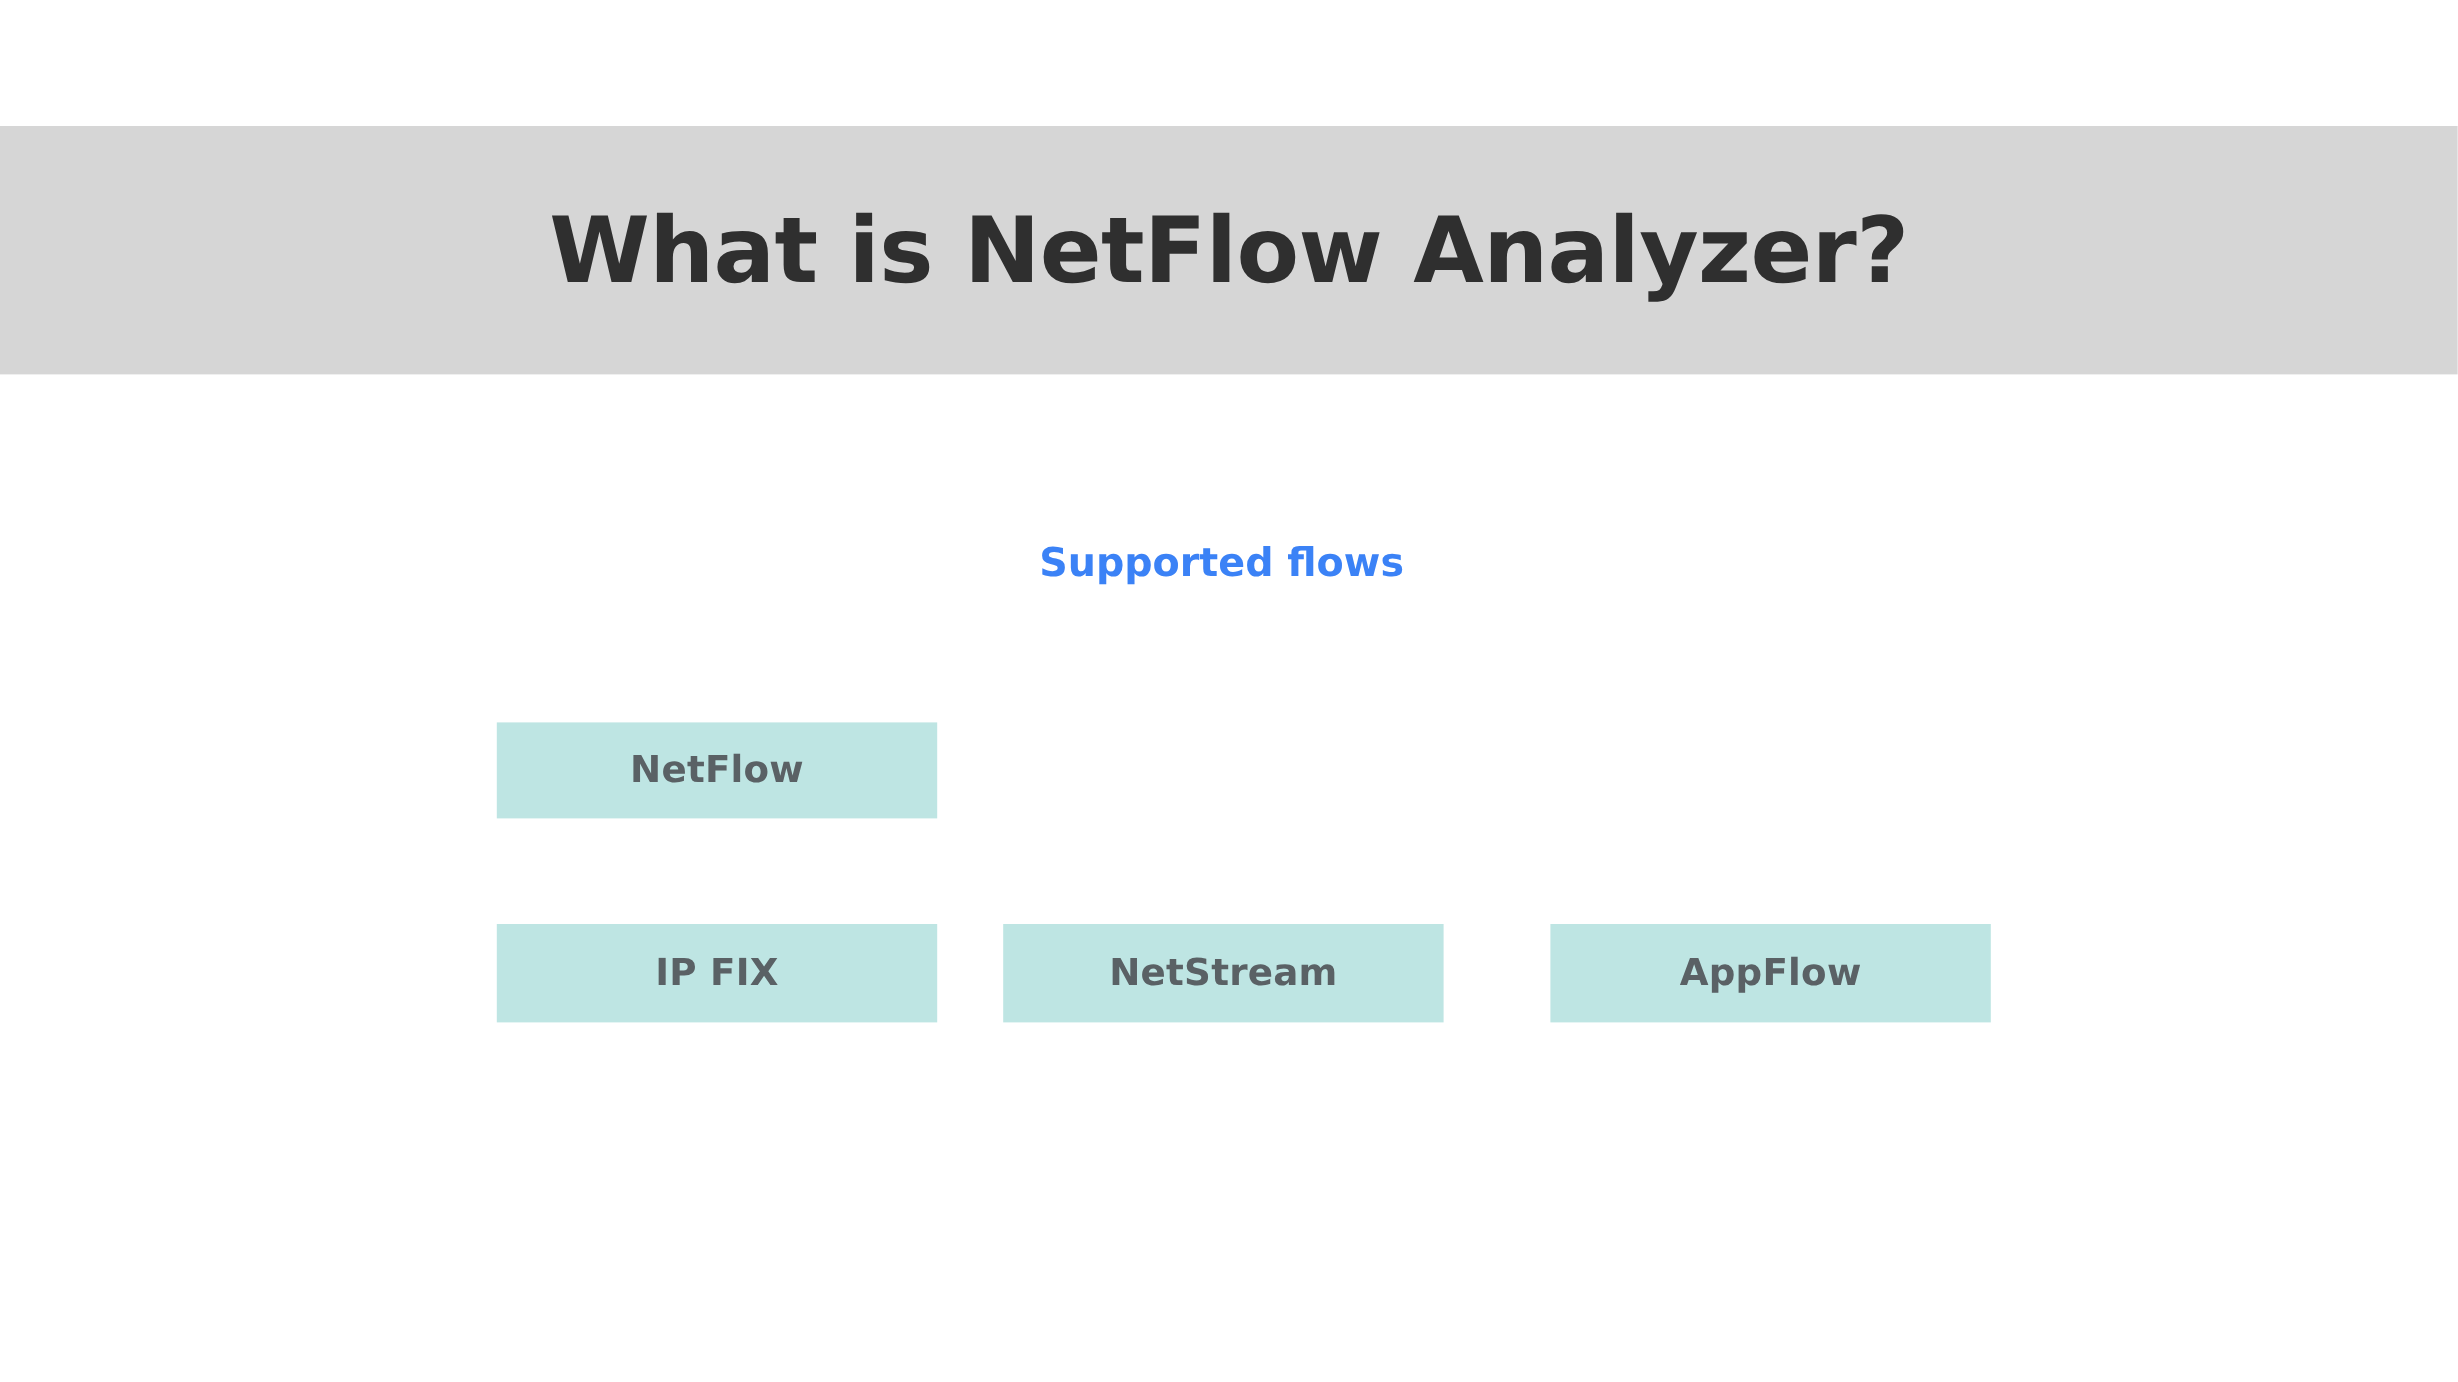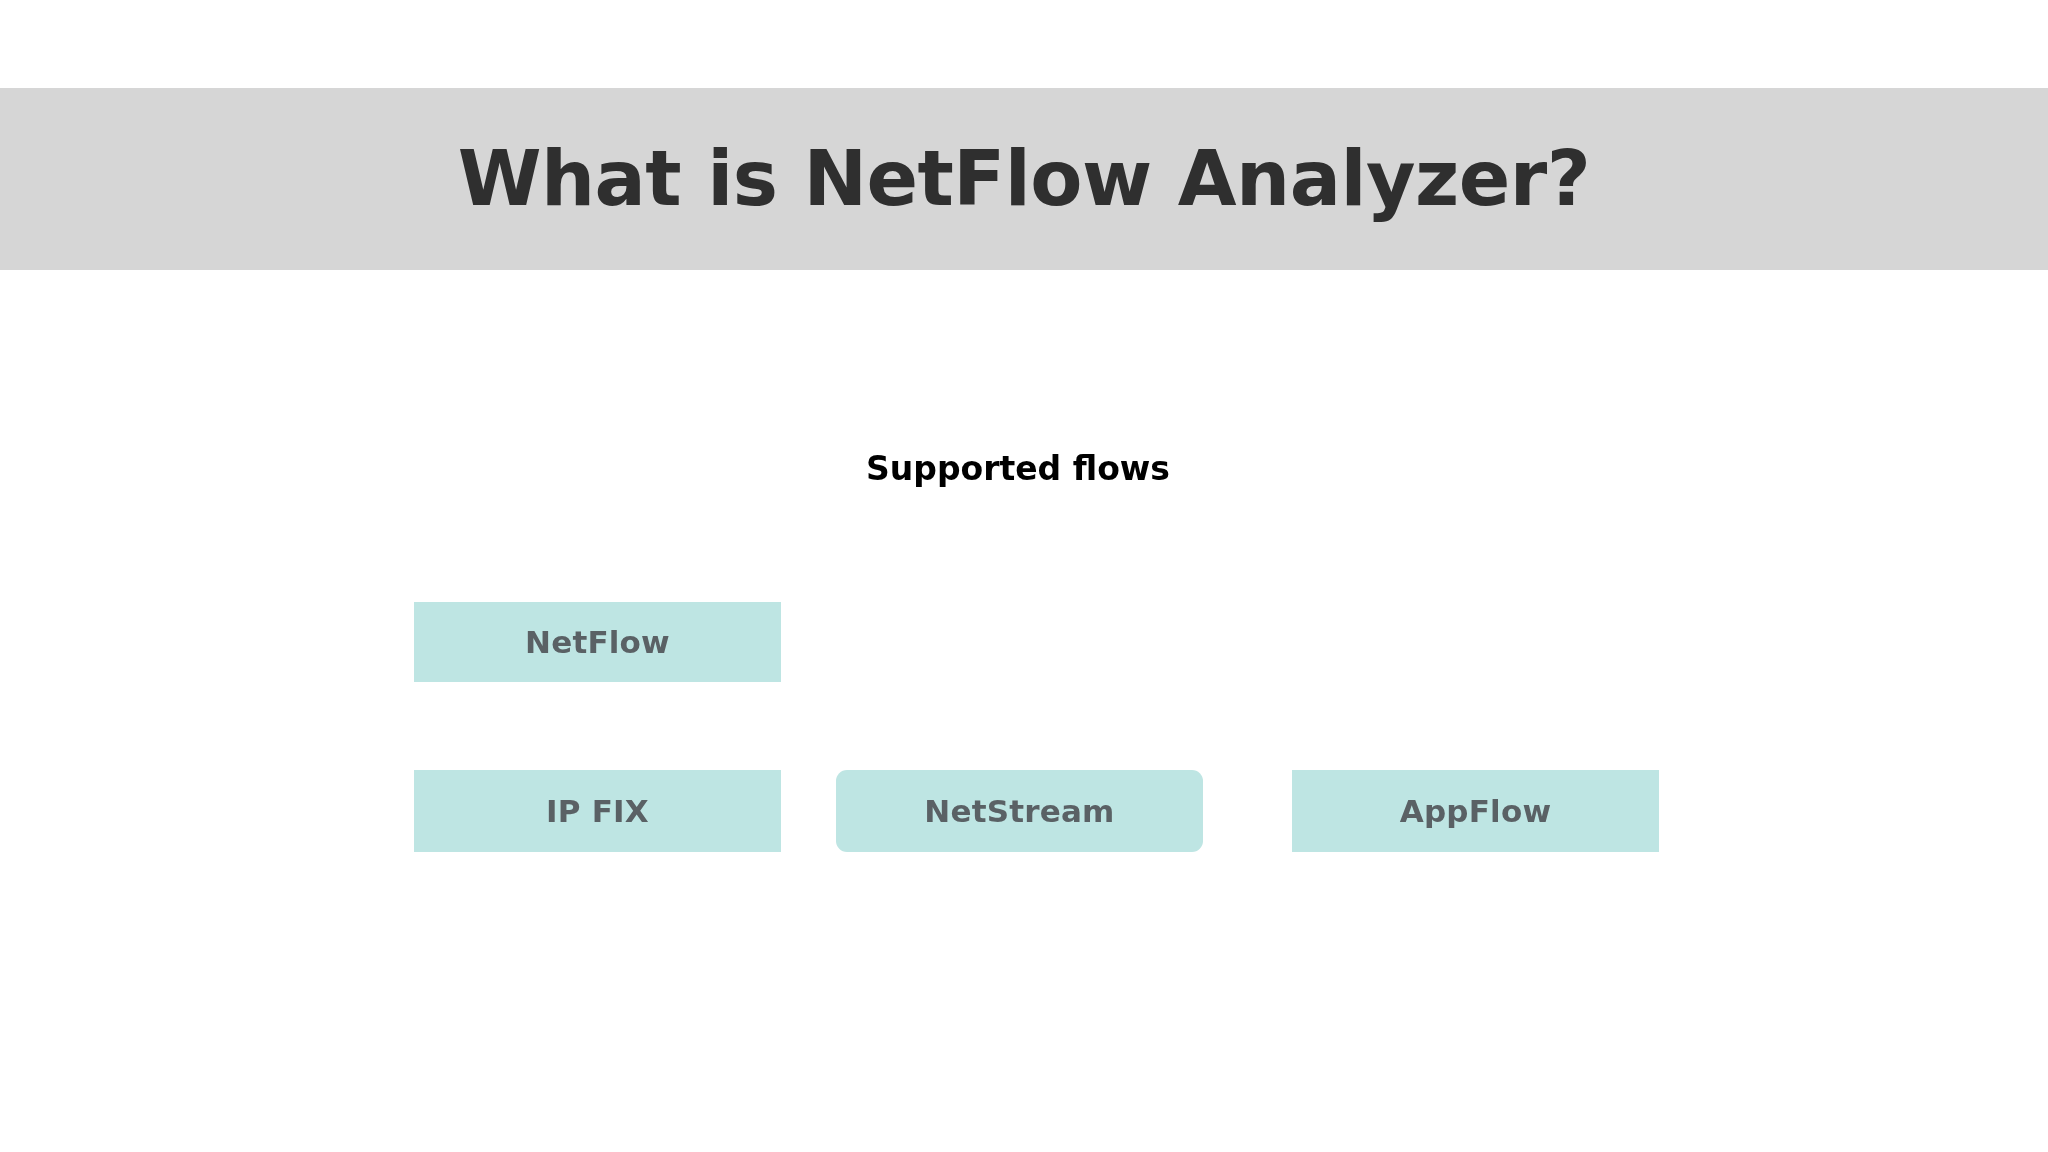--- a/index.html
+++ b/index.html
@@ -20,23 +20,23 @@
   #slide {
     position: absolute;
     inset: 0;
     background: #ffffff;
   }
 
   
   #header-band {
     position: absolute;
     left: 0;
-    top: 88px;
+    top: 105px;
     width: 2048px;
-    height: 182px;
+    height: 207px;
     background: #d6d6d6;
     display: flex;
     align-items: center;
     justify-content: center;
   }
   #page-title {
     font-size: 76px;
     font-weight: 700;
     color: #2f2f2f;
     letter-spacing: -0.5px;
@@ -49,21 +49,21 @@
 
   
   #section-heading {
     position: absolute;
     left: 0;
     top: 449px;
     width: 2036px;
     text-align: center;
     font-size: 33px;
     font-weight: 700;
-    color: #000000;
+    color: #3b82f6;
     line-height: 1.2;
     white-space: nowrap;
   }
 
   
   #flow-grid {
     position: absolute;
     left: 414px;
     top: 602px;
     width: 1245px;
@@ -80,21 +80,21 @@
     color: #5a6165;
     font-weight: 700;
     line-height: 1;
     letter-spacing: 0.2px;
     white-space: nowrap;
   }
   .chip-r1c1 { grid-column: 1; grid-row: 1; }
   .chip-r1c2 { grid-column: 3; grid-row: 1; }
   .chip-r1c3 { grid-column: 5; grid-row: 1; }
   .chip-r2c1 { grid-column: 1; grid-row: 3; }
-  .chip-r2c2 { grid-column: 3; grid-row: 3; border-radius: 11px; }
+  .chip-r2c2 { grid-column: 3; grid-row: 3; }
   .chip-r2c3 { grid-column: 5; grid-row: 3; }
 </style>
 </head>
 <body>
 
 <div id="slide">
 
   <div id="header-band">
     <h1 id="page-title">What is NetFlow Analyzer?</h1>
   </div>

